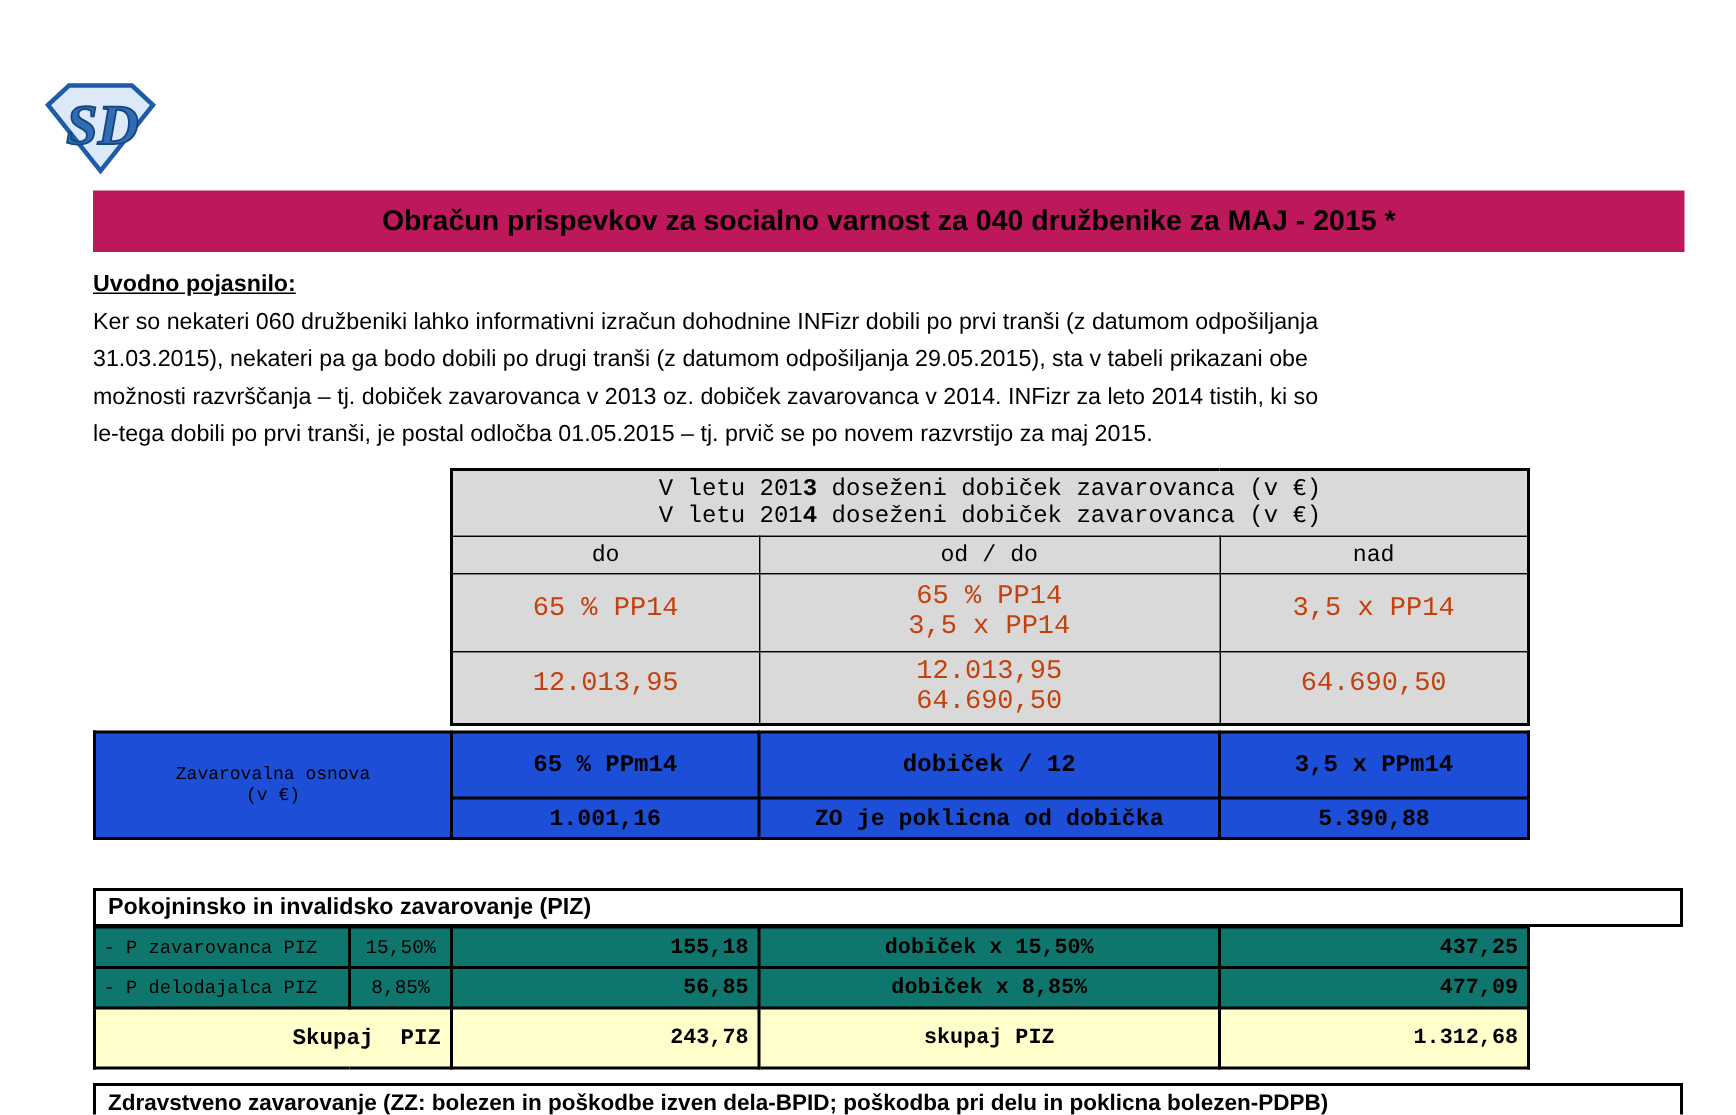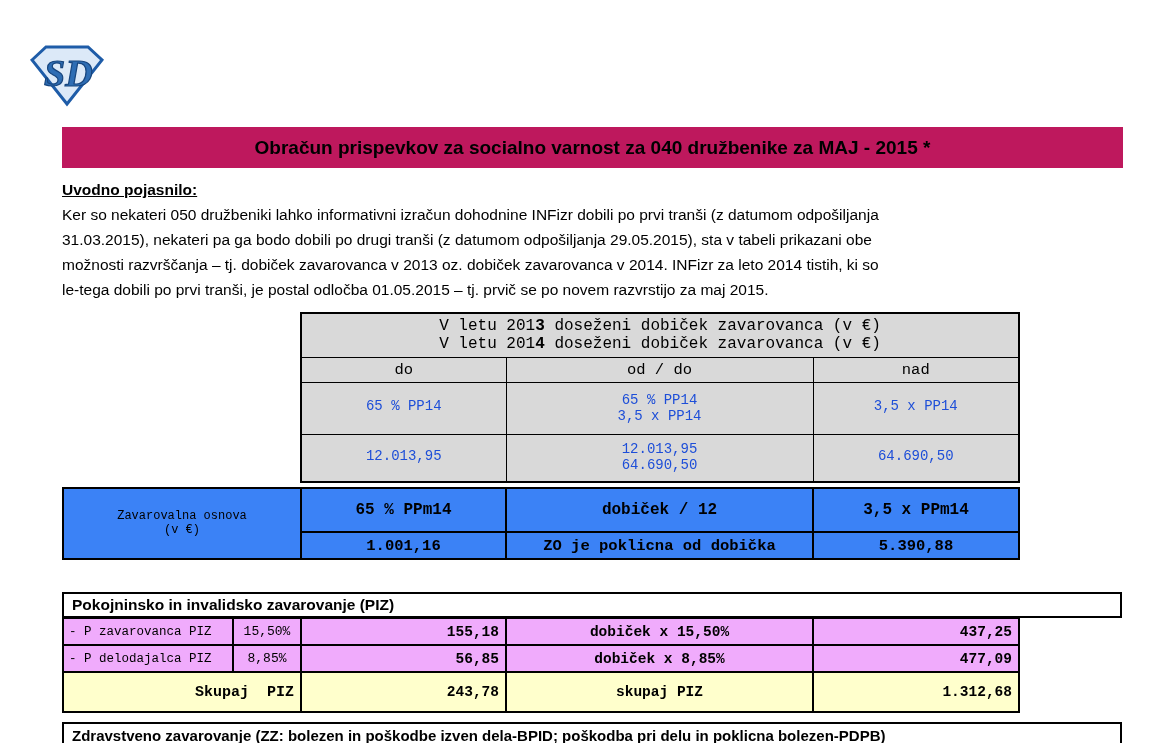--- a/index.html
+++ b/index.html
@@ -11,21 +11,21 @@
     color: #000;
   }
   #page {
     position: relative;
     width: 1157px; height: 743px;
     overflow: hidden;
     background: #ffffff;
   }
 
   
-  .logo { position: absolute; left: 28px; top: 44px; }
+  .logo { position: absolute; left: 28px; top: 54px; }
 
   
   .title-bar {
     position: absolute; left: 62px; top: 127px;
     width: 1061px; height: 41px;
     background: #be185d;
     display: flex; align-items: center; justify-content: center;
     font-weight: bold; font-size: 19px;
   }
 
@@ -45,35 +45,35 @@
   }
   .gray-table td {
     border: 1px solid #000;
     background: #D9D9D9;
     text-align: center;
     padding: 0;
     overflow: hidden;
   }
   .gray-table .hdr { font-size: 16px; height: 44px; }
   .gray-table .colhdr { font-size: 15.5px; height: 25px; }
-  .gray-table .muted { color: #1d4ed8; font-size: 14px; }
+  .gray-table .muted { color: #c2410c; font-size: 18px; }
   .split {
     display: flex; flex-direction: column;
     justify-content: space-between;
     height: 100%; padding: 3px 0 4px 0;
   }
   .bottomed { display: flex; flex-direction: column; justify-content: flex-end; height: 100%; padding-bottom: 4px; }
 
   
   .base-table {
     position: absolute; left: 62px; top: 487px;
     width: 956px;
     border: 2px solid #000;
   }
-  .base-table td { border: 2px solid #000; background: #3b82f6; text-align: center; padding: 0; }
+  .base-table td { border: 2px solid #000; background: #1d4ed8; text-align: center; padding: 0; }
   .base-label {
     font-size: 12px;
     display: flex; flex-direction: column; justify-content: space-around;
     height: 100%; padding: 6px 0 8px 0;
   }
   .base-table .frm { font-weight: bold; font-size: 16px; height: 44px; }
   .base-table .val { font-weight: bold; font-size: 15.5px; height: 27px; }
 
   
   .piz-title {
@@ -83,21 +83,21 @@
     display: flex; align-items: center;
     padding-left: 8px;
     font-weight: bold; font-size: 15.5px;
     background: #fff;
   }
   .piz-table {
     position: absolute; left: 62px; top: 617px;
     width: 956px;
     border: 2px solid #000;
   }
-  .piz-table td { border: 2px solid #000; background: #f0abfc; padding: 0 6px; height: 27px; }
+  .piz-table td { border: 2px solid #000; background: #0f766e; padding: 0 6px; height: 27px; }
   .piz-table .lbl { font-size: 12.5px; text-align: left; padding-left: 5px; }
   .piz-table .rate { font-size: 13px; text-align: center; }
   .piz-table .amt { font-weight: bold; font-size: 14.5px; text-align: right; }
   .piz-table .frm { font-weight: bold; font-size: 14.5px; text-align: center; }
   .piz-table .total-row td { background: #FFFFCC; height: 40px; }
   .piz-table .total-lbl { font-weight: bold; font-size: 15px; text-align: right; white-space: pre; }
 
   
   .zz-title {
     position: absolute; left: 62px; top: 722px;
@@ -121,21 +121,21 @@
       <text x="16" y="42" font-size="38" font-weight="bold" font-style="italic" fill="#2E6DB4" stroke="#17457e" stroke-width="1.2" font-family="Liberation Serif, serif">SD</text>
     </svg>
   </div>
 
   <div class="title-bar">
     <span>Obračun prispevkov za socialno varnost za 040 družbenike za MAJ - 2015 *</span>
   </div>
 
   <div class="intro">
     <div class="intro-heading">Uvodno pojasnilo:</div>
-    <div class="intro-line">Ker so nekateri 050 družbeniki lahko informativni izračun dohodnine INFizr dobili po prvi tranši (z datumom odpošiljanja</div>
+    <div class="intro-line">Ker so nekateri 060 družbeniki lahko informativni izračun dohodnine INFizr dobili po prvi tranši (z datumom odpošiljanja</div>
     <div class="intro-line">31.03.2015), nekateri pa ga bodo dobili po drugi tranši (z datumom odpošiljanja 29.05.2015), sta v tabeli prikazani obe</div>
     <div class="intro-line">možnosti razvrščanja – tj. dobiček zavarovanca v 2013 oz. dobiček zavarovanca v 2014. INFizr za leto 2014 tistih, ki so</div>
     <div class="intro-line">le-tega dobili po prvi tranši, je postal odločba 01.05.2015 – tj. prvič se po novem razvrstijo za maj 2015.</div>
   </div>
 
   <table class="gray-table">
     <colgroup>
         <col style="width:205px">
         <col style="width:307px">
         <col style="width:206px">

